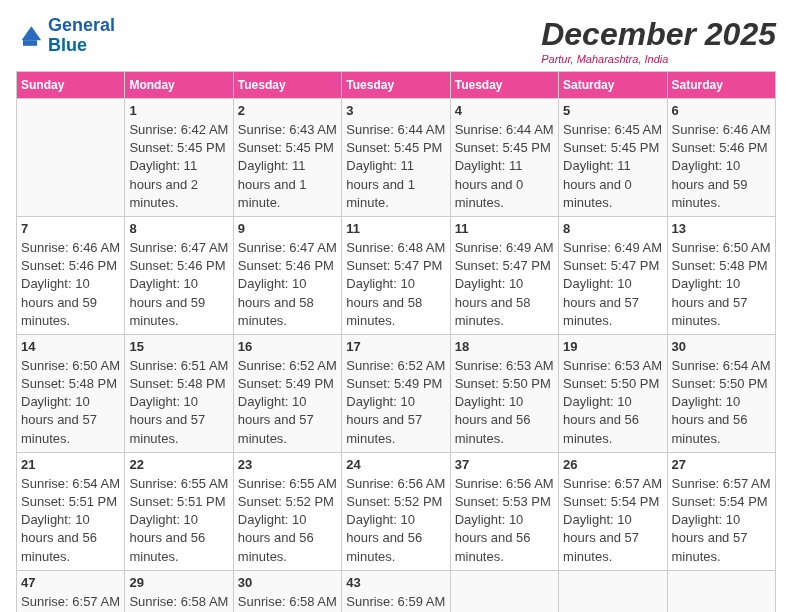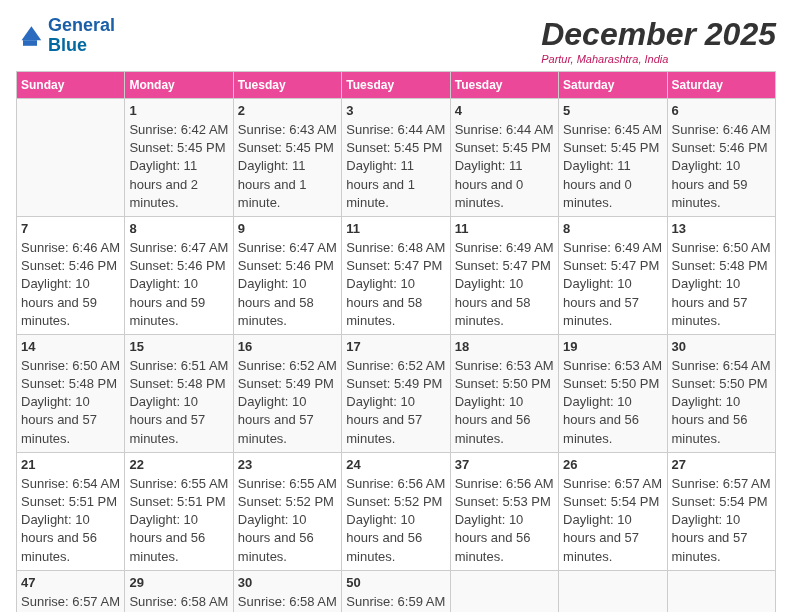--- a/index.html
+++ b/index.html
@@ -250,21 +250,21 @@
         </td>
         <td>
           <div class="day-num">29</div>
           <div class="cell-info">Sunrise: 6:58 AM<br>Sunset: 5:55 PM<br>Daylight: 10 hours and 57 minutes.</div>
         </td>
         <td>
           <div class="day-num">30</div>
           <div class="cell-info">Sunrise: 6:58 AM<br>Sunset: 5:56 PM<br>Daylight: 10 hours and 57 minutes.</div>
         </td>
         <td>
-          <div class="day-num">50</div>
+          <div class="day-num">43</div>
           <div class="cell-info">Sunrise: 6:59 AM<br>Sunset: 5:56 PM<br>Daylight: 10 hours and 57 minutes.</div>
         </td>
         <td class="empty-cell"></td>
         <td class="empty-cell"></td>
         <td class="empty-cell"></td>
       </tr>
     </tbody>
 </table>
 
 </body></html>

